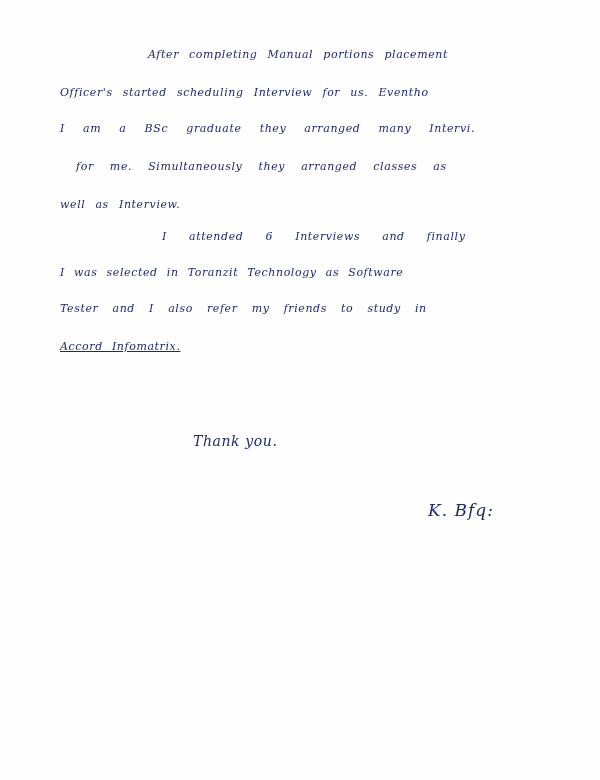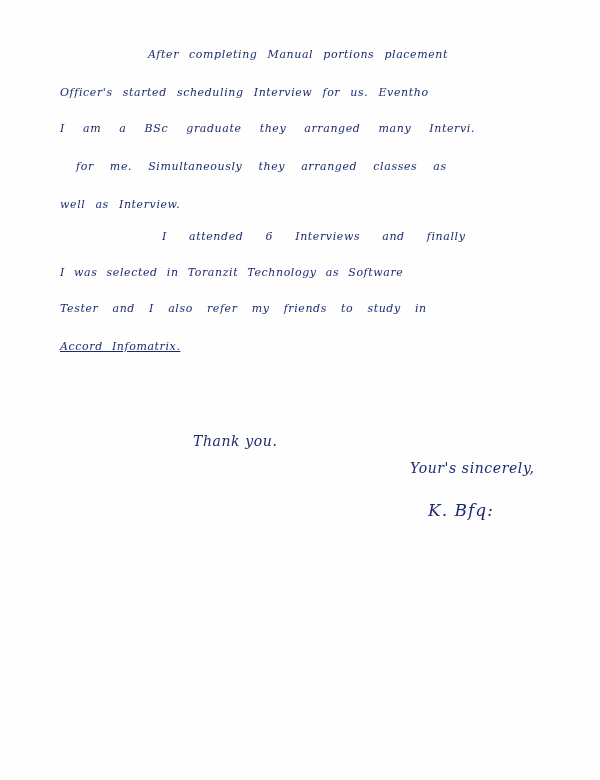--- a/index.html
+++ b/index.html
@@ -63,16 +63,15 @@
   </div>
 
   <div>
     <div class="hw line6">I attended 6 Interviews and finally</div>
     <div class="hw line7">I was selected in Toranzit Technology as Software</div>
     <div class="hw line8">Tester and I also refer my friends to study in</div>
     <div class="hw line9">Accord Infomatrix.</div>
   </div>
 
   <div class="hw thanks">Thank you.</div>
-  <div class="hw closing">Your's sincerely,</div>
   <div class="hw signature">K. Bfq:</div>
 
 </div>
 
 </body></html>

